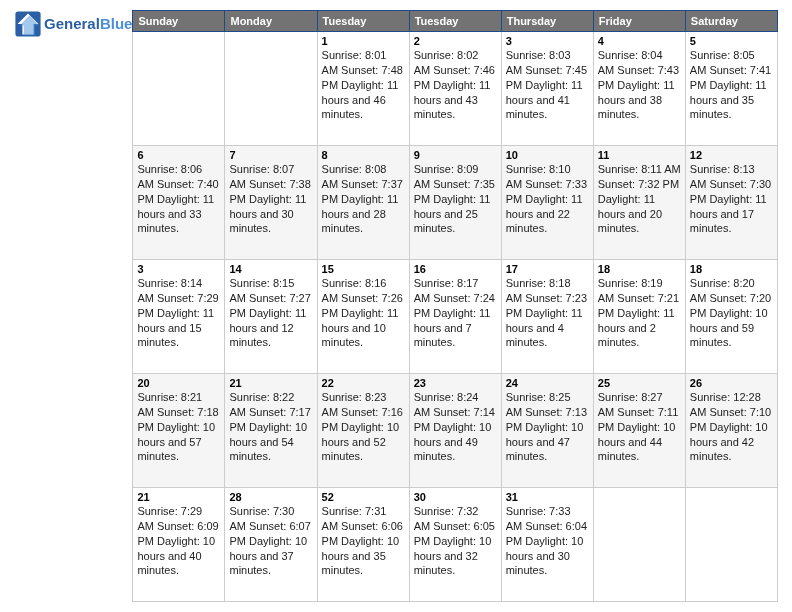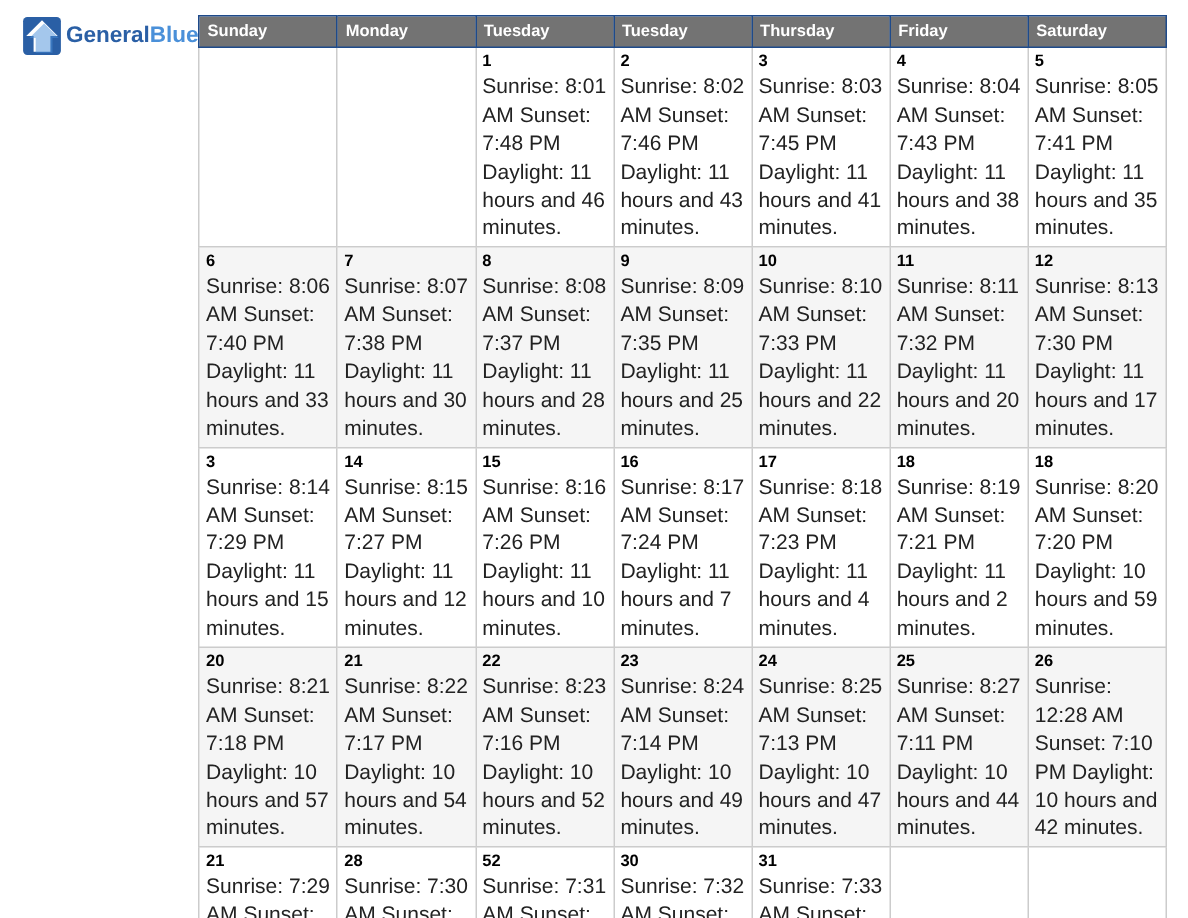--- a/index.html
+++ b/index.html
@@ -81,21 +81,21 @@
     .calendar-table tr:nth-child(even) td {
       background: #f5f5f5;
     }
     .day-num {
       font-weight: bold;
       font-size: 11px;
       display: block;
       margin-bottom: 1px;
     }
     .day-info {
-      font-size: 14px;
+      font-size: 11px;
       color: #222;
       line-height: 1.35;
     }
     .empty-cell {
       background: #fff !important;
     }
   </style>
 </head>
 <body>
 

